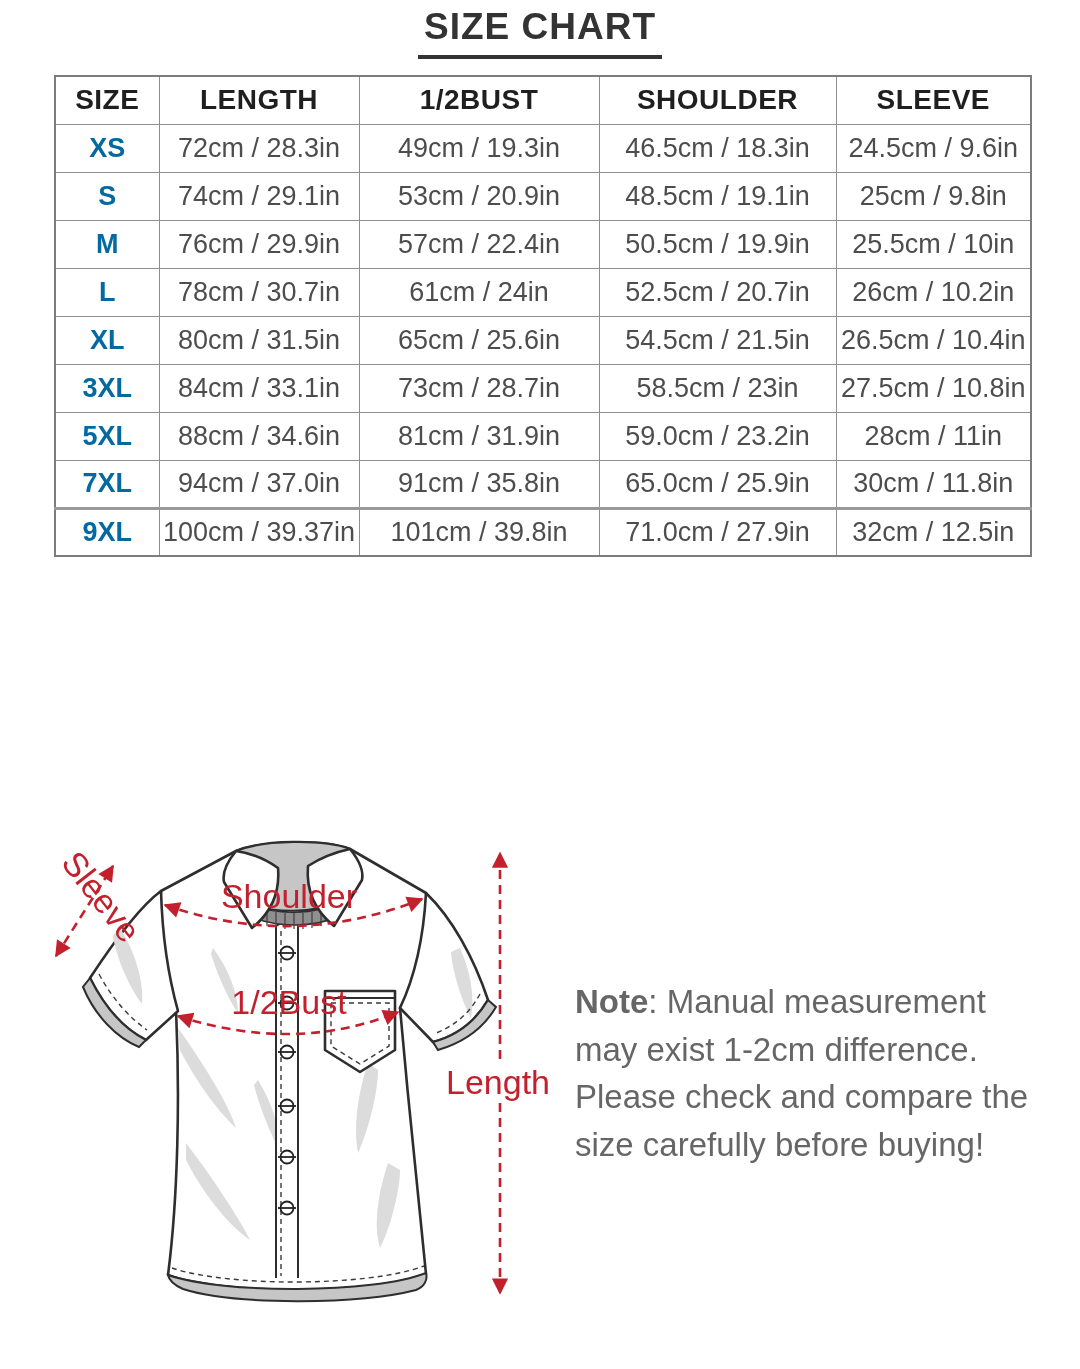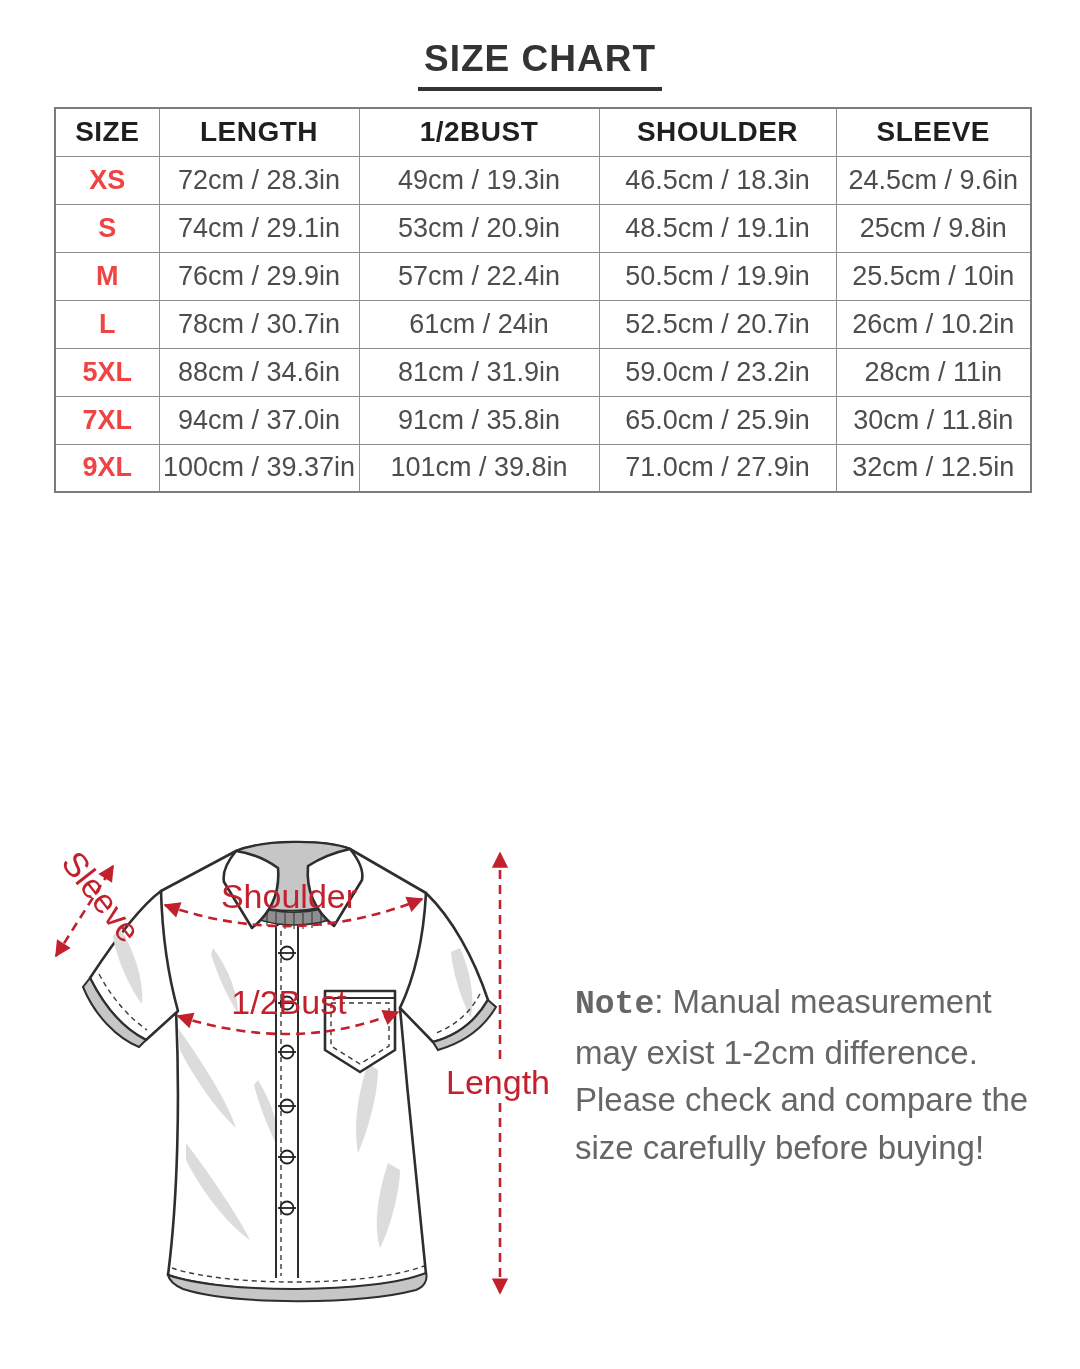--- a/index.html
+++ b/index.html
@@ -7,40 +7,40 @@
     --note-gray:#666666;
     --ink:#2e2e2e;
     --table-border:#8f8f8f;
     --cell-text:#4d4d4d;
     --header-text:#1f1f1f;
   }
   *{margin:0;padding:0;box-sizing:border-box;}
   body{background:#ffffff;font-family:"Liberation Sans",sans-serif;}
   .page{position:relative;width:1080px;height:1369px;background:#fff;overflow:hidden;}
 
-  .title-wrap{text-align:center;padding-top:38px;}
+  .title-wrap{text-align:center;padding-top:6px;}
   .page-title{
     display:inline-block;font-size:37px;font-weight:bold;color:#333;
     letter-spacing:1px;border-bottom:4px solid #333;padding:0 6px 7px 6px;
   }
 
   table.size-table{
     margin:16px 0 0 54px;width:976px;border-collapse:collapse;table-layout:fixed;
     border:2px solid #7c7c7c;
   }
   .size-table th,.size-table td{
     border:1px solid var(--table-border);
     height:48px;text-align:center;vertical-align:middle;
     font-size:27px;color:var(--cell-text);font-weight:400;
     white-space:nowrap;overflow:hidden;
   }
   .size-table thead th{
     font-weight:bold;color:var(--header-text);font-size:28px;letter-spacing:0.5px;
   }
-  .size-table tbody th{font-weight:bold;color:#ef4444;}
+  .size-table tbody th{font-weight:bold;color:#0369a1;}
   
   .size-table tbody tr:nth-child(9) th,
   .size-table tbody tr:nth-child(9) td{border-top:3px solid #999;}
 
   .diagram{position:absolute;left:0;top:828px;width:1080px;height:541px;}
   .shirt-svg{position:absolute;left:28px;top:0;width:544px;height:504px;}
 
   .outline{fill:#ffffff;stroke:var(--ink);stroke-width:2.6;stroke-linejoin:round;stroke-linecap:round;}
   .thin{fill:none;stroke:var(--ink);stroke-width:2;stroke-linejoin:round;}
   .stitch{fill:none;stroke:#3a3a3a;stroke-width:1.4;stroke-dasharray:5 4;}
@@ -51,21 +51,21 @@
   .btn circle{fill:#fff;stroke:#222;stroke-width:1.8;}
   .btn line{stroke:#222;stroke-width:1.8;}
   .red-line{fill:none;stroke:var(--accent-red);stroke-width:2.6;stroke-dasharray:9 6;}
   .arrow-head{fill:var(--accent-red);}
   .red-text{fill:var(--accent-red);font-size:34px;font-family:"Liberation Sans",sans-serif;}
 
   .note{
     position:absolute;left:575px;top:150px;width:482px;
     font-size:33px;line-height:1.44;color:var(--note-gray);
   }
-  .note-label{font-weight:bold;font-family:Liberation Mono, monospace;}
+  .note-label{font-weight:bold;}
 </style>
 </head>
 <body>
 
 <div class="page">
 
   <div class="title-wrap">
     <h1 class="page-title">SIZE CHART</h1>
   </div>
 
@@ -109,20 +109,34 @@
           <td>25.5cm / 10in</td>
         </tr>
         <tr>
           <th>L</th>
           <td>78cm / 30.7in</td>
           <td>61cm / 24in</td>
           <td>52.5cm / 20.7in</td>
           <td>26cm / 10.2in</td>
         </tr>
         <tr>
+          <th>XL</th>
+          <td>80cm / 31.5in</td>
+          <td>65cm / 25.6in</td>
+          <td>54.5cm / 21.5in</td>
+          <td>26.5cm / 10.4in</td>
+        </tr>
+        <tr>
+          <th>3XL</th>
+          <td>84cm / 33.1in</td>
+          <td>73cm / 28.7in</td>
+          <td>58.5cm / 23in</td>
+          <td>27.5cm / 10.8in</td>
+        </tr>
+        <tr>
           <th>5XL</th>
           <td>88cm / 34.6in</td>
           <td>81cm / 31.9in</td>
           <td>59.0cm / 23.2in</td>
           <td>28cm / 11in</td>
         </tr>
         <tr>
           <th>7XL</th>
           <td>94cm / 37.0in</td>
           <td>91cm / 35.8in</td>

